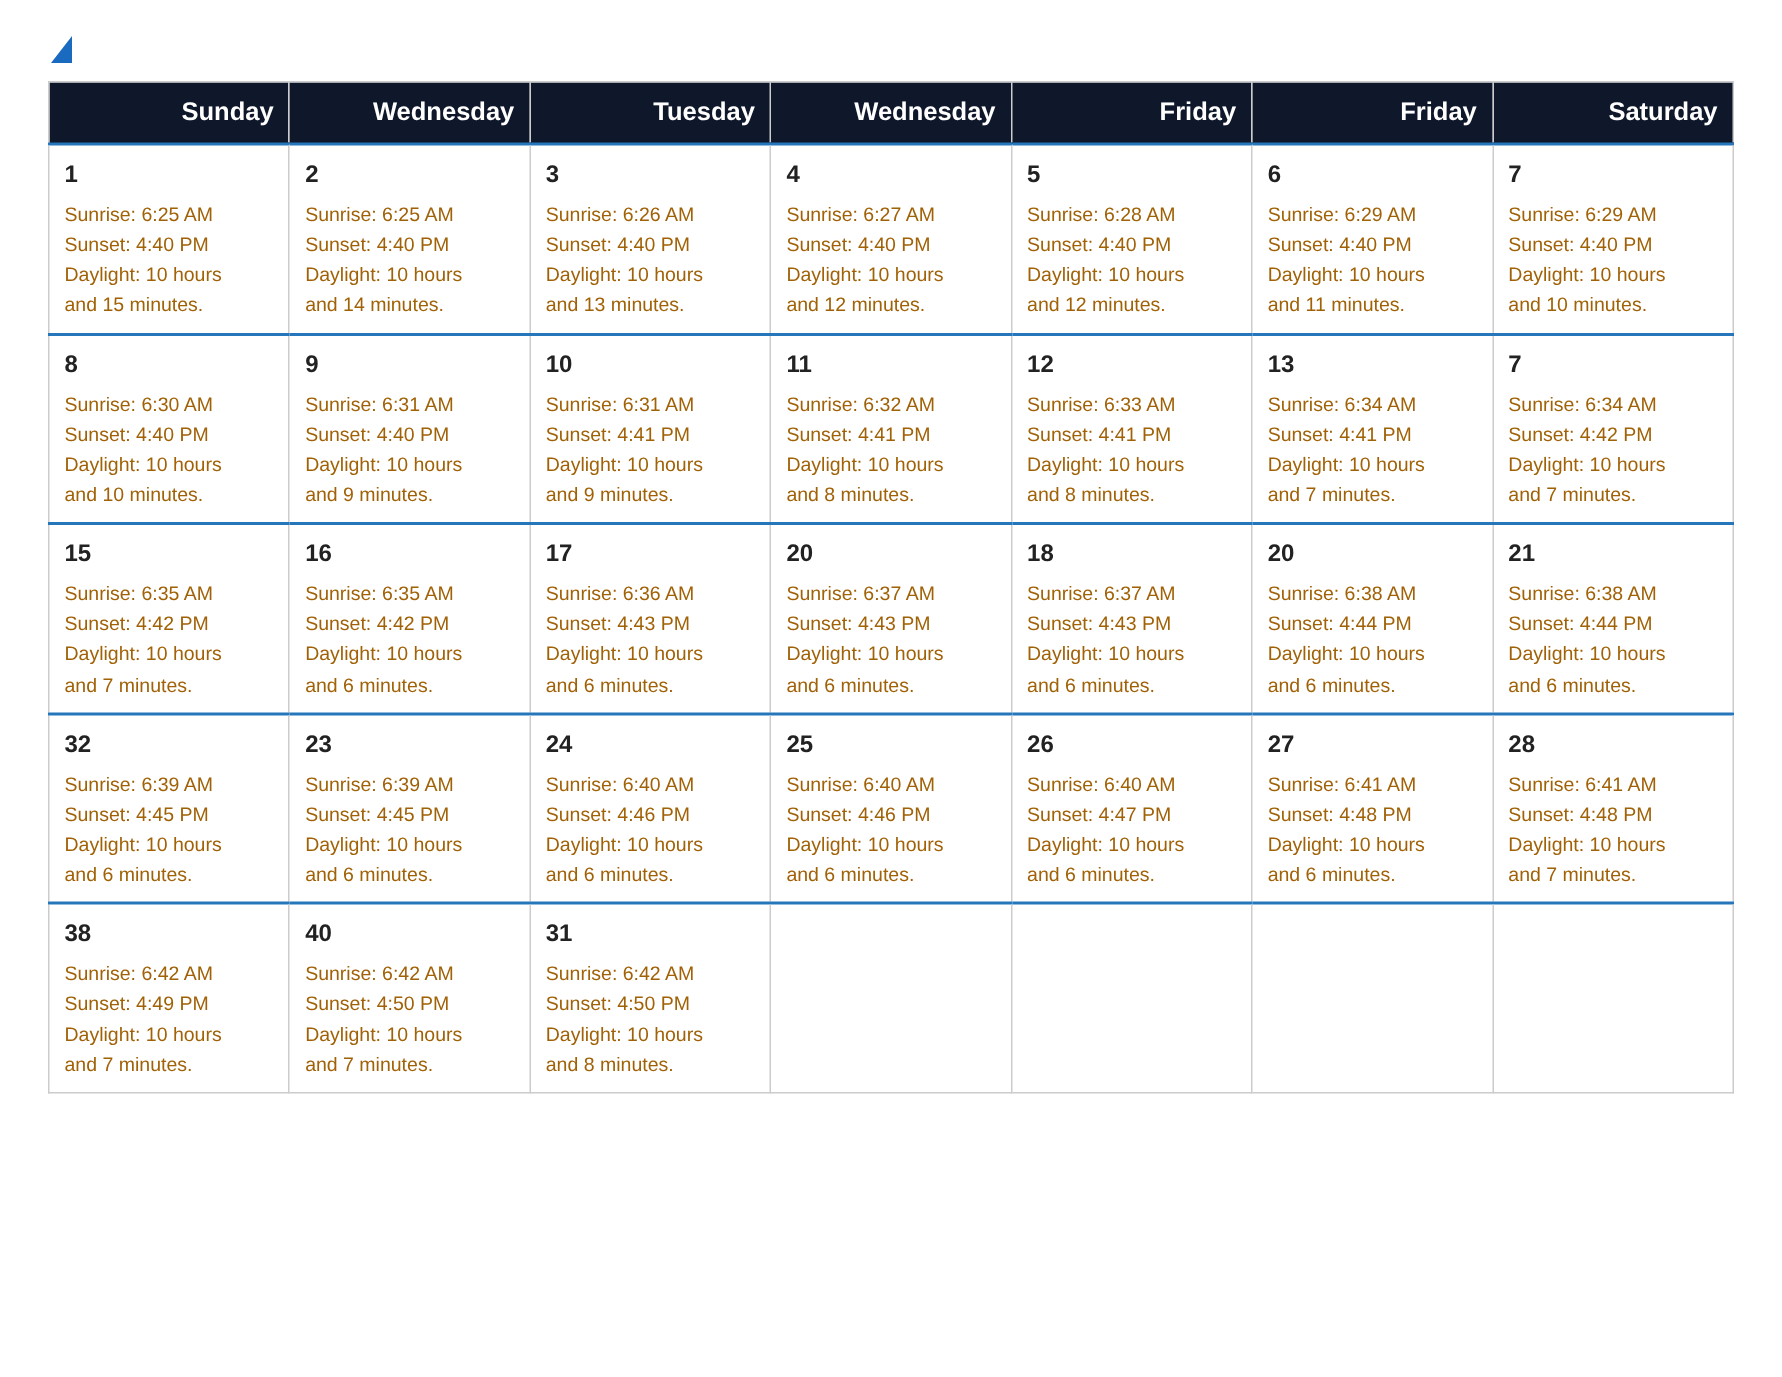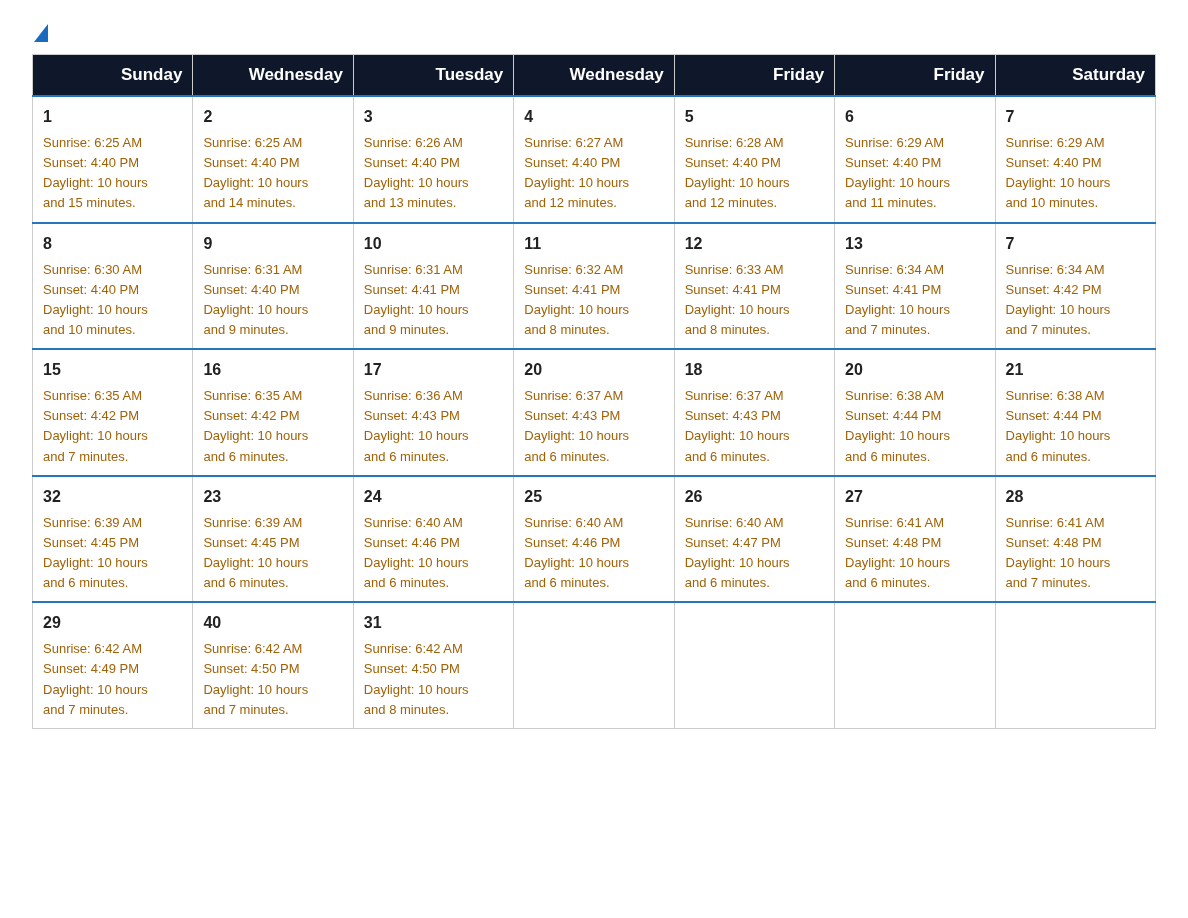--- a/index.html
+++ b/index.html
@@ -244,21 +244,21 @@
           <span class="day-number">27</span>
 <div class="day-info">Sunrise: 6:41 AM<br>Sunset: 4:48 PM<br>Daylight: 10 hours<br>and 6 minutes.</div>
         </td>
         <td>
           <span class="day-number">28</span>
 <div class="day-info">Sunrise: 6:41 AM<br>Sunset: 4:48 PM<br>Daylight: 10 hours<br>and 7 minutes.</div>
         </td>
       </tr>
       <tr class="week-row">
         <td>
-          <span class="day-number">29</span>
+          <span class="day-number">38</span>
 <div class="day-info">Sunrise: 6:42 AM<br>Sunset: 4:49 PM<br>Daylight: 10 hours<br>and 7 minutes.</div>
         </td>
         <td>
           <span class="day-number">40</span>
 <div class="day-info">Sunrise: 6:42 AM<br>Sunset: 4:50 PM<br>Daylight: 10 hours<br>and 7 minutes.</div>
         </td>
         <td>
           <span class="day-number">31</span>
 <div class="day-info">Sunrise: 6:42 AM<br>Sunset: 4:50 PM<br>Daylight: 10 hours<br>and 8 minutes.</div>
         </td>

